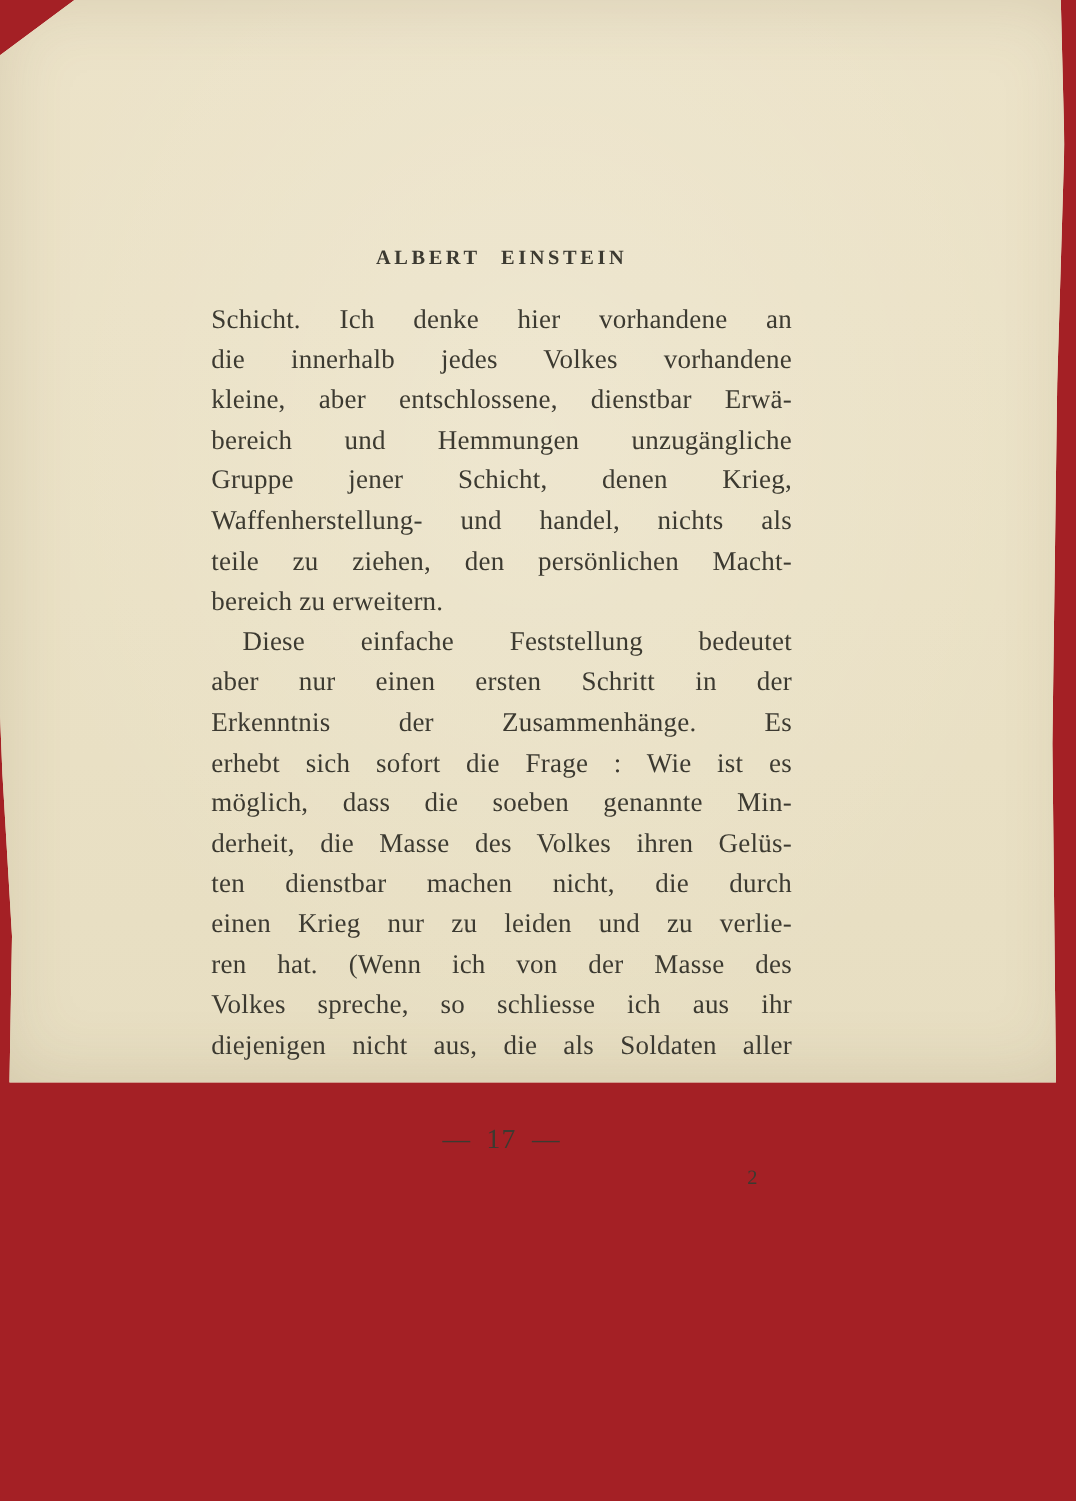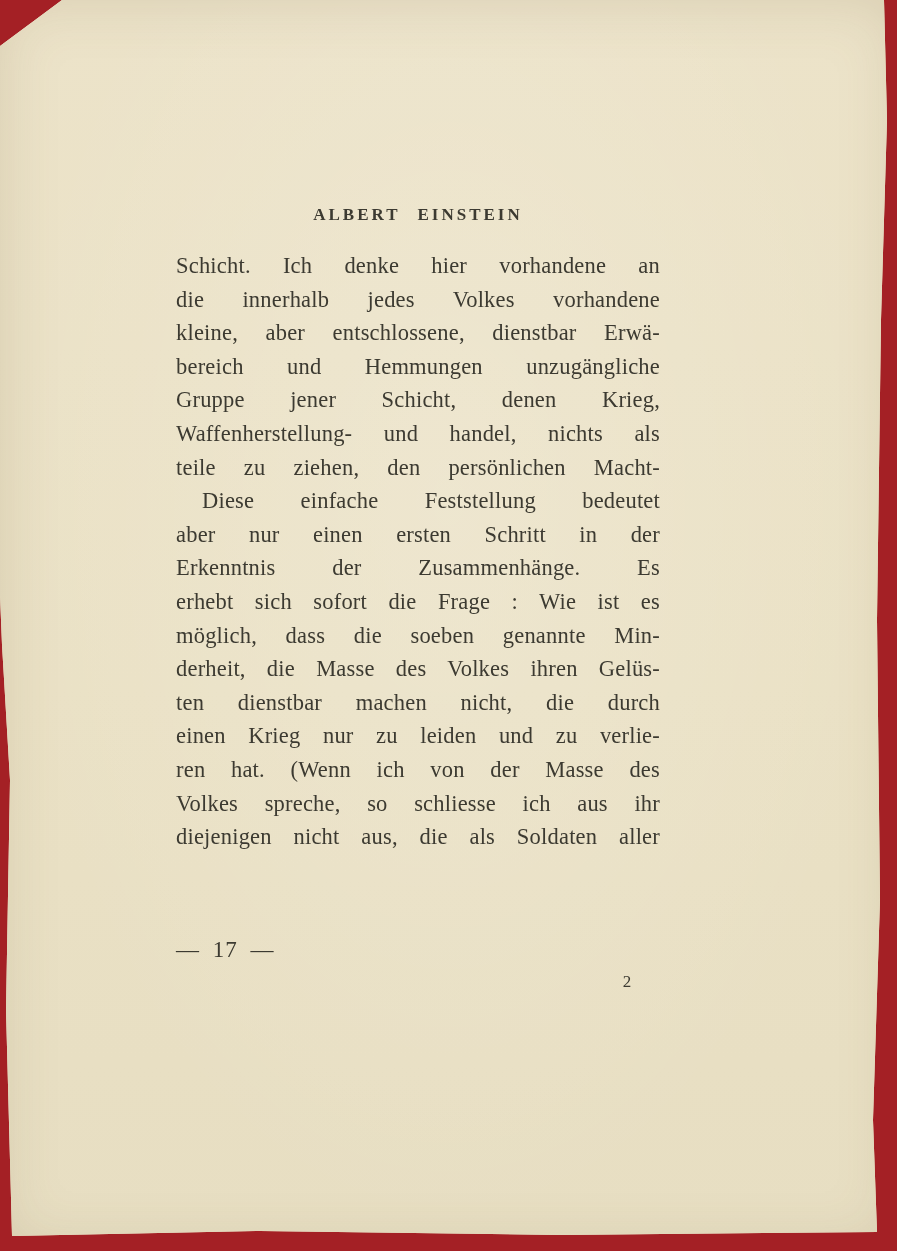--- a/index.html
+++ b/index.html
@@ -10,21 +10,21 @@
   html,body{margin:0;padding:0;}
   body{
     width:897px;height:1251px;
     background:var(--background-red);
     overflow:hidden;
     position:relative;
     font-family:"Liberation Serif","DejaVu Serif",serif;
   }
   .book-page{
     position:absolute;
-    left:0;top:0;width:897px;height:1251px;
+    left:0;top:0;width:897px;height:902px;
     background:
       radial-gradient(ellipse at 50% 40%, rgba(255,255,255,0.16), rgba(0,0,0,0) 70%),
       linear-gradient(180deg,#ece3c9 0%,#eae1c5 55%,#e7dec2 100%);
     background-color:var(--paper);
     clip-path:polygon(
       62px 0px, 884px 0px, 887px 120px, 881px 320px, 877px 620px,
       880px 900px, 873px 1120px, 877px 1232px,
       560px 1235px, 260px 1231px, 12px 1236px,
       6px 1010px, 10px 780px, 2px 645px, 0px 595px, 0px 46px
     );
@@ -58,20 +58,21 @@
   .text-line.para-end{
     text-align-last:left;
   }
   .text-line.indent{
     padding-left:26px;
     box-sizing:border-box;
   }
   .page-number{
     position:absolute;
     left:176px;top:937px;width:484px;
+    text-align:center;
     font-size:23px;
     letter-spacing:1px;
     word-spacing:6px;
     color:var(--ink);
   }
   .signature{
     position:absolute;
     left:612px;top:972px;width:30px;
     text-align:center;
     font-size:17px;
@@ -86,20 +87,21 @@
   <div class="running-head">ALBERT EINSTEIN</div>
 
   <div class="text-block">
     <div class="text-line">Schicht. Ich denke hier vorhandene an</div>
     <div class="text-line">die innerhalb jedes Volkes vorhandene</div>
     <div class="text-line">kleine, aber entschlossene, dienstbar Erwä-</div>
     <div class="text-line">bereich und Hemmungen unzugängliche</div>
     <div class="text-line">Gruppe jener Schicht, denen Krieg,</div>
     <div class="text-line">Waffenherstellung- und handel, nichts als</div>
     <div class="text-line">teile zu ziehen, den persönlichen Macht-</div>
+    <div class="text-line para-end">bereich zu erweitern.</div>
     <div class="text-line indent">Diese einfache Feststellung bedeutet</div>
     <div class="text-line">aber nur einen ersten Schritt in der</div>
     <div class="text-line">Erkenntnis der Zusammenhänge. Es</div>
     <div class="text-line">erhebt sich sofort die Frage : Wie ist es</div>
     <div class="text-line">möglich, dass die soeben genannte Min-</div>
     <div class="text-line">derheit, die Masse des Volkes ihren Gelüs-</div>
     <div class="text-line">ten dienstbar machen nicht, die durch</div>
     <div class="text-line">einen Krieg nur zu leiden und zu verlie-</div>
     <div class="text-line">ren hat. (Wenn ich von der Masse des</div>
     <div class="text-line">Volkes spreche, so schliesse ich aus ihr</div>

